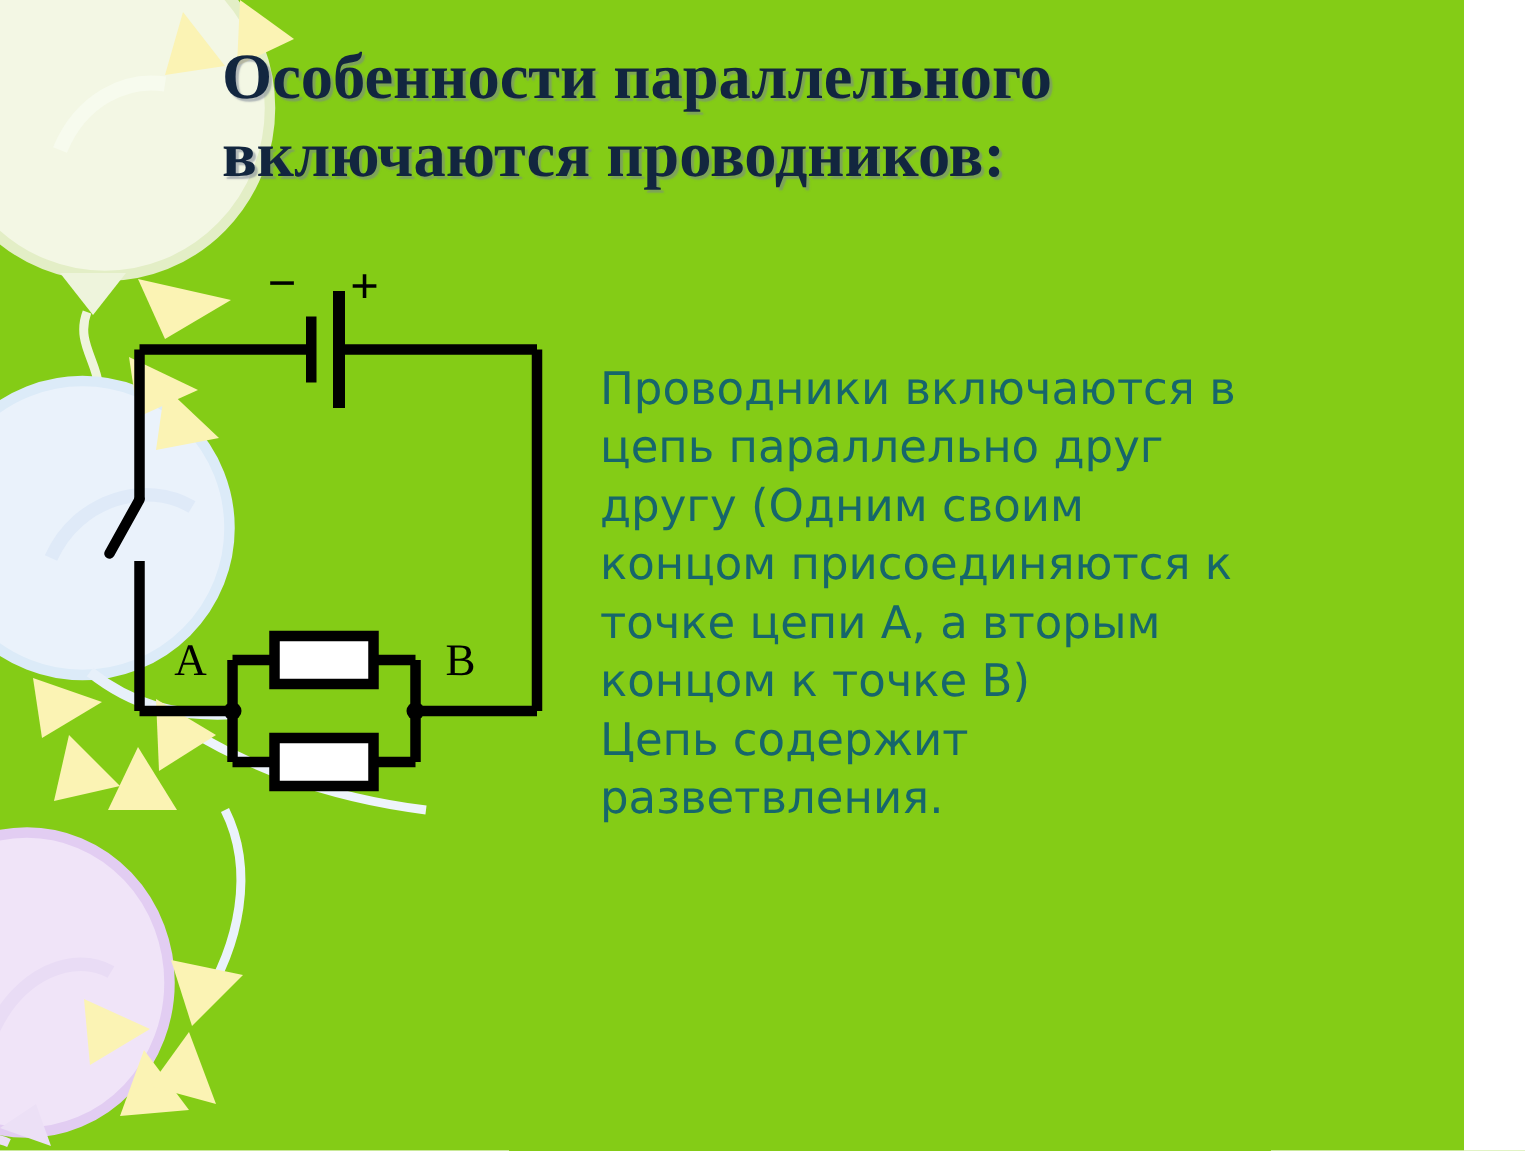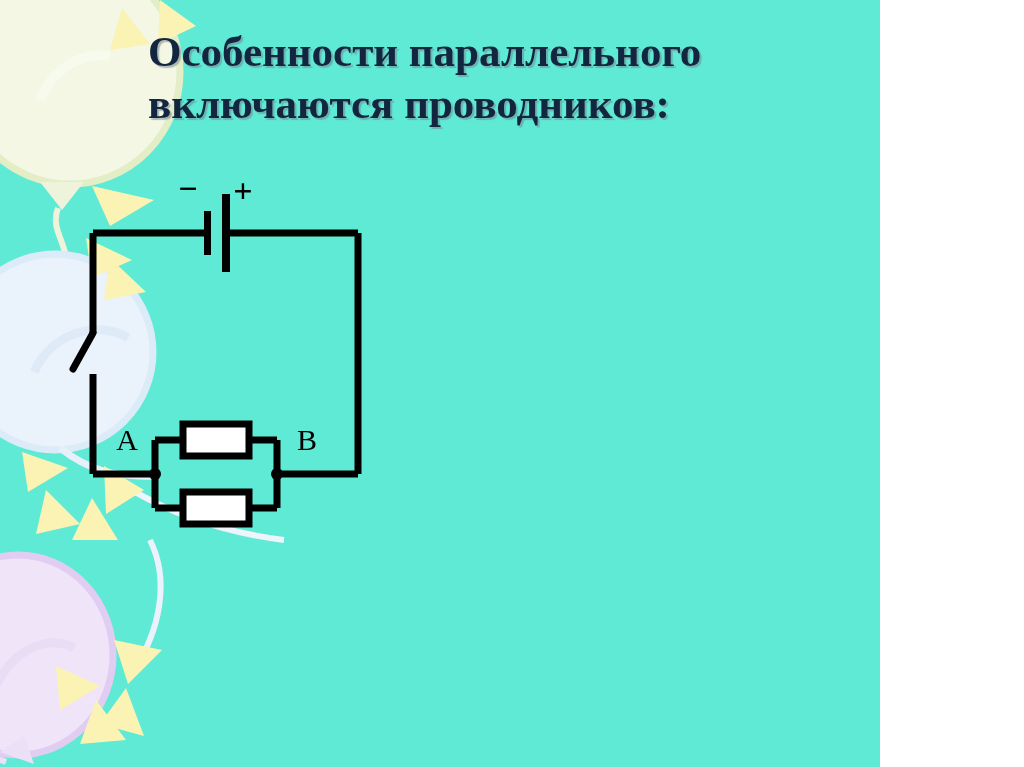--- a/index.html
+++ b/index.html
@@ -3,23 +3,23 @@
 <meta charset="utf-8">
 <title>Особенности параллельного соединения проводников</title>
 <style>
   html, body {
     margin: 0;
     padding: 0;
     background: #ffffff;
   }
   #slide {
     position: relative;
-    width: 880px;
+    width: 976px;
     height: 767px;
-    background: #5eead4;
+    background: #84cc16;
     overflow: hidden;
     font-family: "Liberation Sans", sans-serif;
   }
 
   
   .decor-layer {
     position: absolute;
     left: 0; top: 0;
     width: 1024px;
     height: 767px;
@@ -116,20 +116,30 @@
       <path d="M 126 688 l 18 48 l -44 -12 z"></path>
       <path d="M 114 640 l 48 10 l -34 34 z"></path>
     </g>
   </svg>
 
   <div class="title-block">
     <div class="title-line">Особенности параллельного</div>
     <div class="title-line">включаются проводников:</div>
   </div>
 
+  <div class="body-block">
+    <div class="body-line">Проводники включаются в</div>
+    <div class="body-line">цепь параллельно друг</div>
+    <div class="body-line">другу (Одним своим</div>
+    <div class="body-line">концом присоединяются к</div>
+    <div class="body-line">точке цепи А, а вторым</div>
+    <div class="body-line">концом к точке В)</div>
+    <div class="body-line">Цепь содержит</div>
+    <div class="body-line">разветвления.</div>
+  </div>
 
   <svg class="circuit" viewBox="0 0 340 360" width="340" height="360">
 
     <g stroke="#000000" stroke-width="7" fill="none" stroke-linecap="butt">
 
       <path d="M 38 55 L 152 55"></path>
 
       <path d="M 170 55 L 303 55"></path>
 
       <path d="M 38 55 L 38 155"></path>

